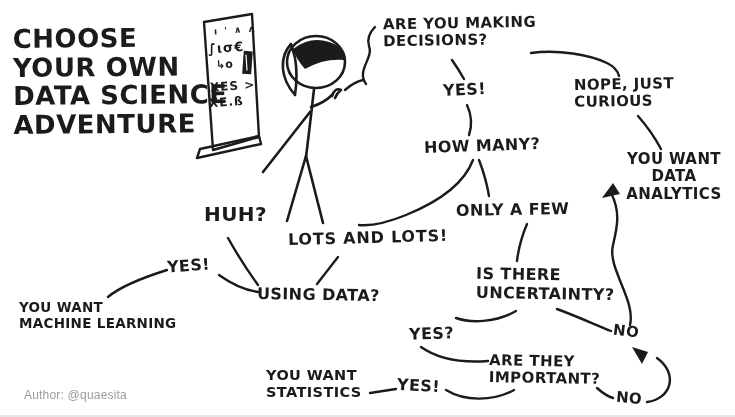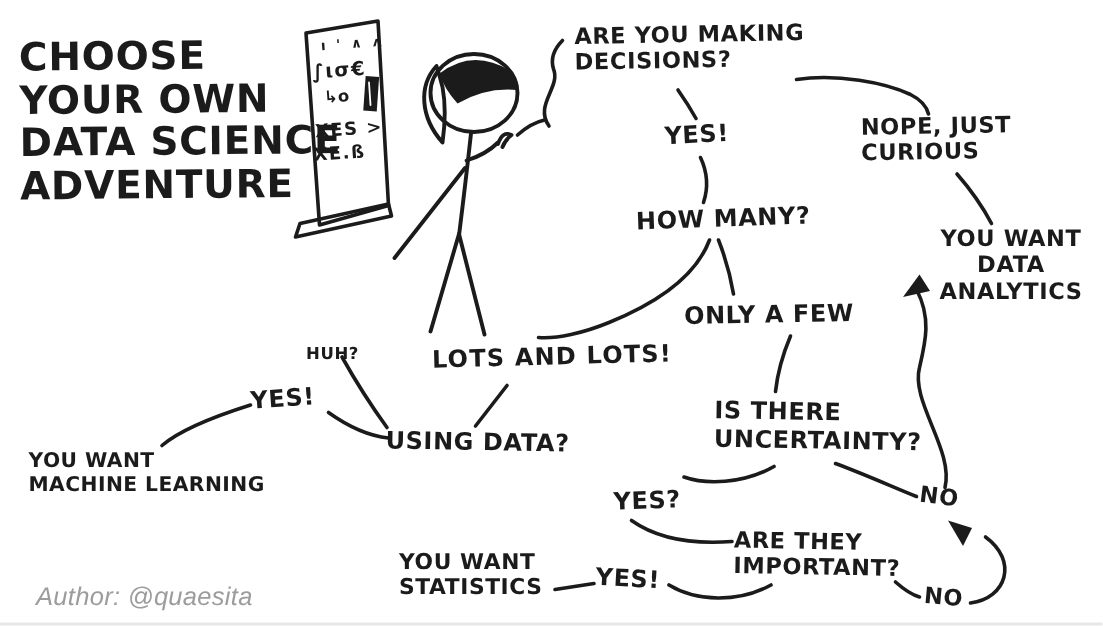--- a/index.html
+++ b/index.html
@@ -9,34 +9,34 @@
   svg.strokes{position:absolute;left:0;top:0;width:735px;height:417px;}
   .node{position:absolute;color:#1b1b1b;font-weight:bold;font-size:15px;line-height:1.16;
         letter-spacing:0.4px;white-space:pre-line;}
   .title{left:13px;top:24px;font-size:26px;line-height:1.1;letter-spacing:0.5px;transform:rotate(-0.5deg);}
   .n-decisions{left:383px;top:15px;transform:rotate(-1deg);}
   .n-yes-top{left:443px;top:81px;transform:rotate(-3deg);font-size:16px;}
   .n-nope{left:574px;top:76px;transform:rotate(-1deg);}
   .n-analytics{left:620px;top:151px;width:108px;text-align:center;}
   .n-howmany{left:424px;top:137px;transform:rotate(-2deg);font-size:16px;}
   .n-onlyafew{left:456px;top:201px;transform:rotate(-1deg);font-size:16px;}
-  .n-huh{left:204px;top:230px;font-size:11px;}
+  .n-huh{left:204px;top:203px;font-size:20px;}
   .n-lots{left:288px;top:229px;transform:rotate(-1.5deg);font-size:16px;letter-spacing:0.8px;}
   .n-yes-left{left:167px;top:257px;transform:rotate(-4deg);font-size:16px;}
   .n-usingdata{left:257px;top:286px;transform:rotate(1deg);font-size:16px;}
   .n-ml{left:19px;top:300px;font-size:13.5px;letter-spacing:0.3px;}
   .n-uncertainty{left:476px;top:266px;transform:rotate(1deg);font-size:16px;}
   .n-yesq{left:409px;top:325px;transform:rotate(-2deg);font-size:16px;}
   .n-no1{left:613px;top:323px;transform:rotate(7deg);font-size:15px;}
   .n-important{left:489px;top:353px;transform:rotate(1deg);}
   .n-stats{left:266px;top:367px;font-size:14.5px;}
   .n-yes-bottom{left:397px;top:377px;transform:rotate(3deg);font-size:16px;}
   .n-no2{left:616px;top:390px;transform:rotate(5deg);font-size:15px;}
-  .author{position:absolute;left:24px;top:388px;color:#9c9c9c;font-size:17px;
-          font-family:"Liberation Sans",sans-serif;font-weight:normal;letter-spacing:0.2px;font-style:italic;}
+  .author{position:absolute;left:24px;top:388px;color:#9c9c9c;font-size:12px;
+          font-family:"Liberation Sans",sans-serif;font-weight:normal;letter-spacing:0.2px;}
   .board-scribble{position:absolute;color:#1b1b1b;font-weight:bold;transform:rotate(-4deg);}
   .bs1{left:214px;top:25px;font-size:9px;letter-spacing:2px;}
   .bs2{left:208px;top:40px;font-size:13px;letter-spacing:1px;}
   .bs3{left:216px;top:58px;font-size:11px;}
   .bs4{left:210px;top:79px;font-size:12px;letter-spacing:1px;}
   .bs5{left:209px;top:95px;font-size:12px;letter-spacing:1px;}
   .bottom-border{position:absolute;left:0;bottom:0;width:735px;height:2px;background:#e7e7e7;}
 </style>
 </head>
 <body>

